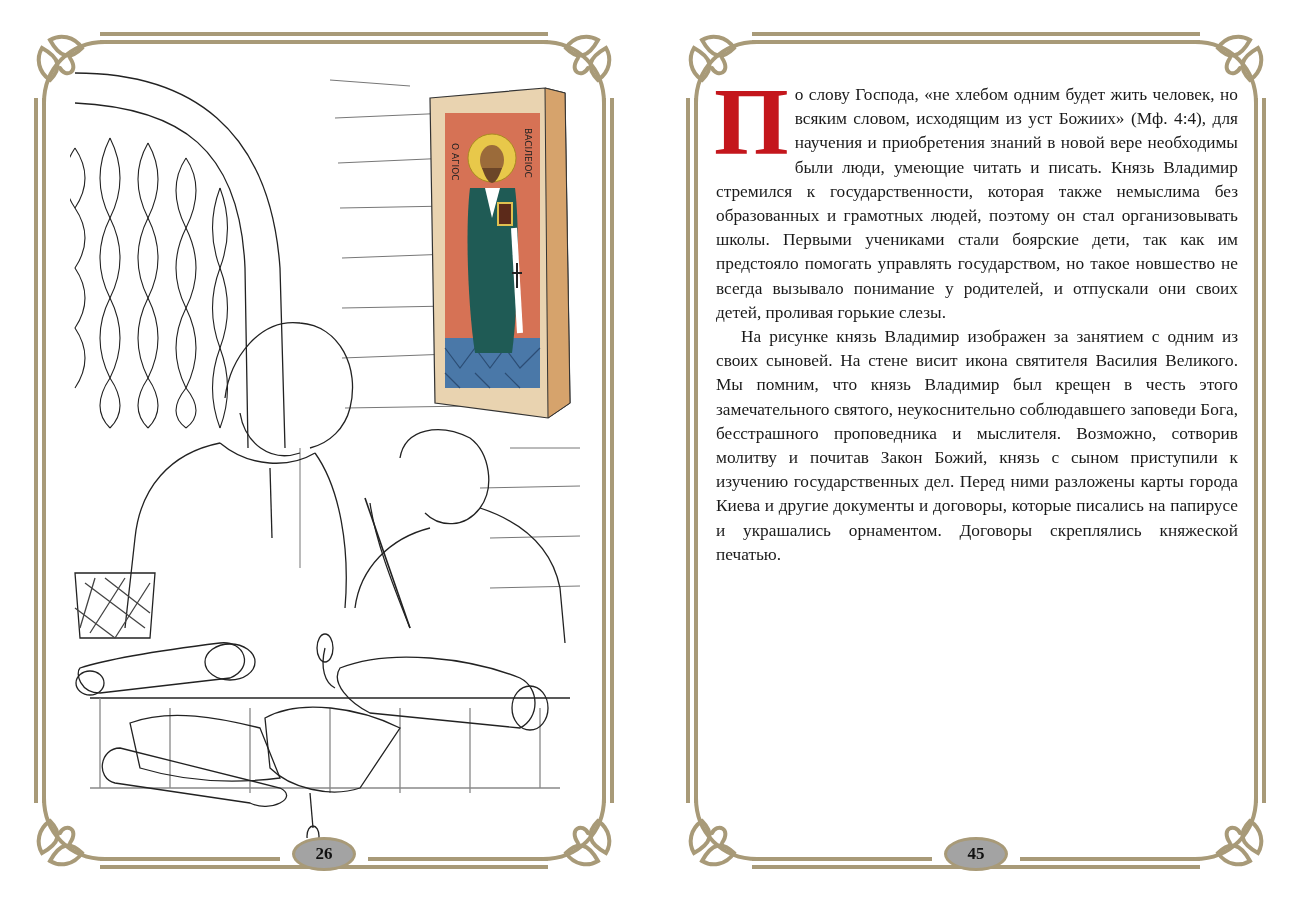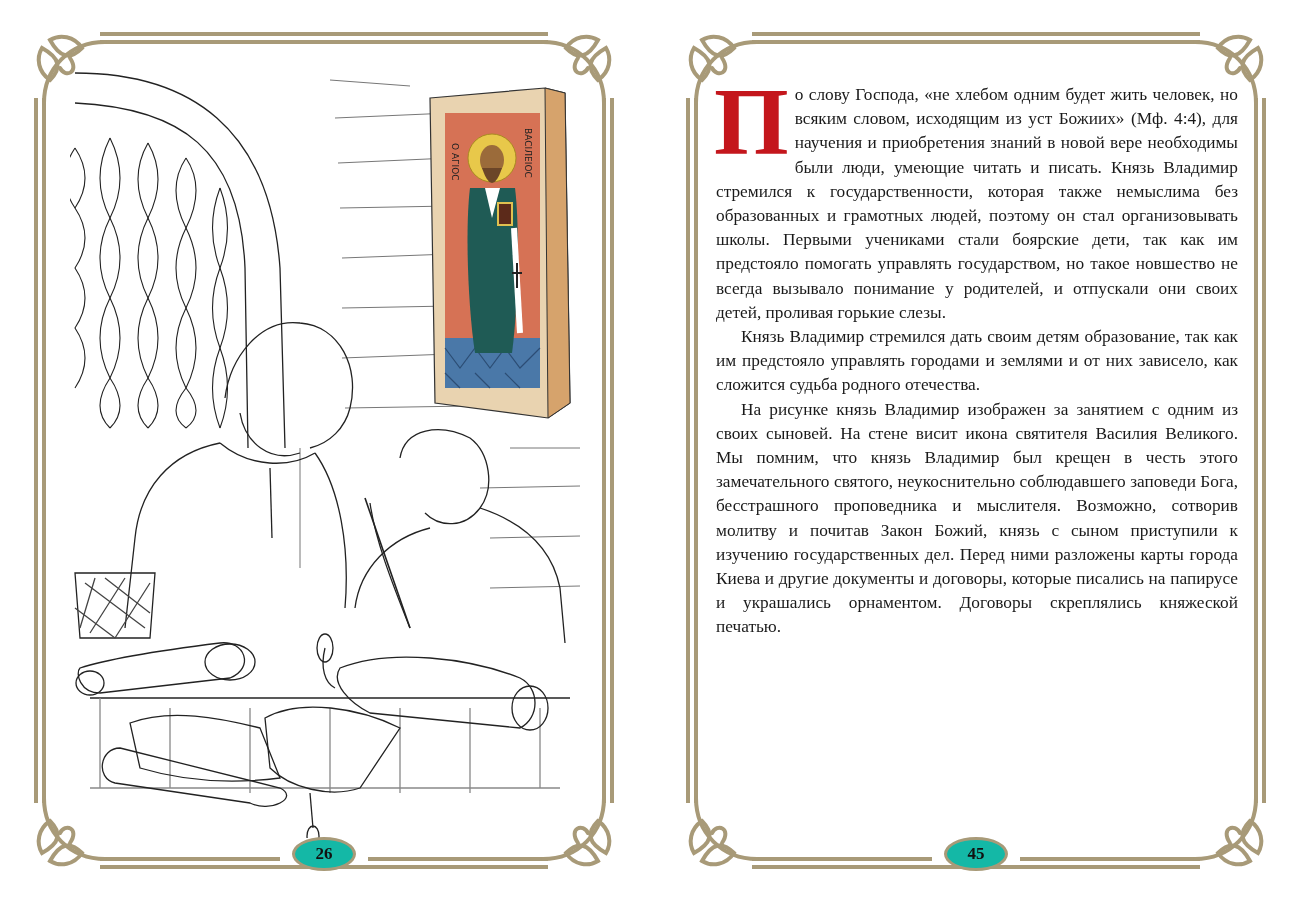--- a/index.html
+++ b/index.html
@@ -7,21 +7,21 @@
     width: 1300px; height: 903px; background: #ffffff; position: relative; overflow: hidden;
     font-family: "Liberation Serif", "DejaVu Serif", serif;
   }
   .page { position: absolute; top: 28px; width: 588px; height: 845px; }
   .page.left { left: 30px; }
   .page.right { left: 682px; }
   .frame-svg { position: absolute; left: 0; top: 0; width: 588px; height: 845px; }
   .page-num {
     position: absolute; bottom: 2px; left: 50%; transform: translateX(-50%);
     width: 58px; height: 28px; border: 3px solid #a89a78; border-radius: 50%;
-    background: #14b8a6; display: flex; align-items: center; justify-content: center;
+    background: #a3a3a3; display: flex; align-items: center; justify-content: center;
     font-weight: bold; font-size: 17px; color: #111;
   }
   .text-area {
     position: absolute; left: 34px; top: 55px; width: 522px;
     font-size: 17.3px; line-height: 24.2px; color: #1a1a1a; text-align: justify;
   }
   .text-area p { margin: 0; text-indent: 25px; }
   .text-area p.first { text-indent: 0; }
   .dropcap {
     float: left; color: #c4161c; font-size: 96px; line-height: 72px;
@@ -203,18 +203,17 @@
         <path d="M14 75 C14 40 40 14 75 14"></path>
         <path d="M20 12 C30 30 40 32 52 20 C44 8 30 6 20 12 Z"></path>
         <path d="M12 20 C30 30 32 40 20 52 C8 44 6 30 12 20 Z"></path>
         <path d="M40 30 C50 45 35 50 30 40"></path>
       </g>
     </g>
   </svg>
 
   <div class="text-area">
     <p class="first"><span class="dropcap">П</span><span>о слову Господа, «не хлебом одним будет жить человек, но всяким словом, исходящим из уст Божиих» (Мф. 4:4), для научения и приобретения знаний в новой вере необходимы были люди, умеющие читать и писать. Князь Владимир стремился к государственности, которая также немыслима без образованных и грамотных людей, поэтому он стал организовывать школы. Первыми учениками стали боярские дети, так как им предстояло помогать управлять государством, но такое новшество не всегда вызывало понимание у родителей, и отпускали они своих детей, проливая горькие слезы.</span></p>
-    <p>Князь Владимир стремился дать своим детям образование, так как им предстояло управлять городами и землями и от них зависело, как сложится судьба родного отечества.</p>
     <p>На рисунке князь Владимир изображен за занятием с одним из своих сыновей. На стене висит икона святителя Василия Великого. Мы помним, что князь Владимир был крещен в честь этого замечательного святого, неукоснительно соблюдавшего заповеди Бога, бесстрашного проповедника и мыслителя. Возможно, сотворив молитву и почитав Закон Божий, князь с сыном приступили к изучению государственных дел. Перед ними разложены карты города Киева и другие документы и договоры, которые писались на папирусе и украшались орнаментом. Договоры скреплялись княжеской печатью.</p>
   </div>
 
   <div class="page-num">45</div>
 </div>
 
 </body></html>

